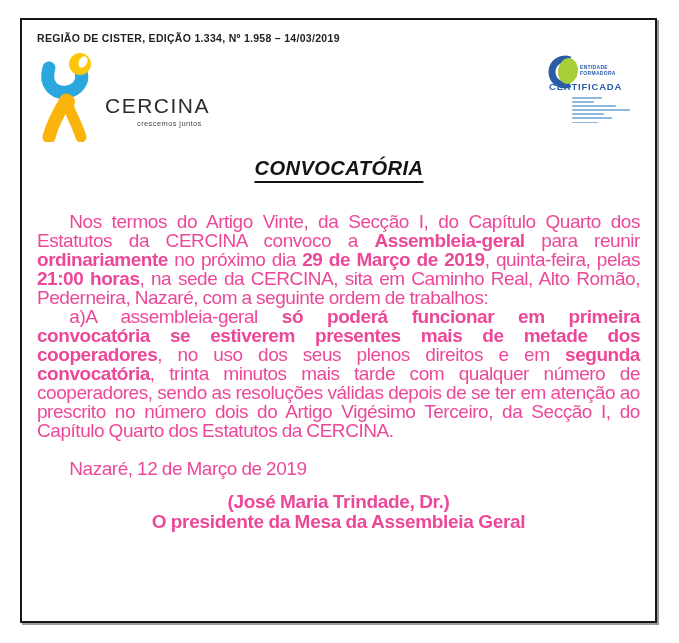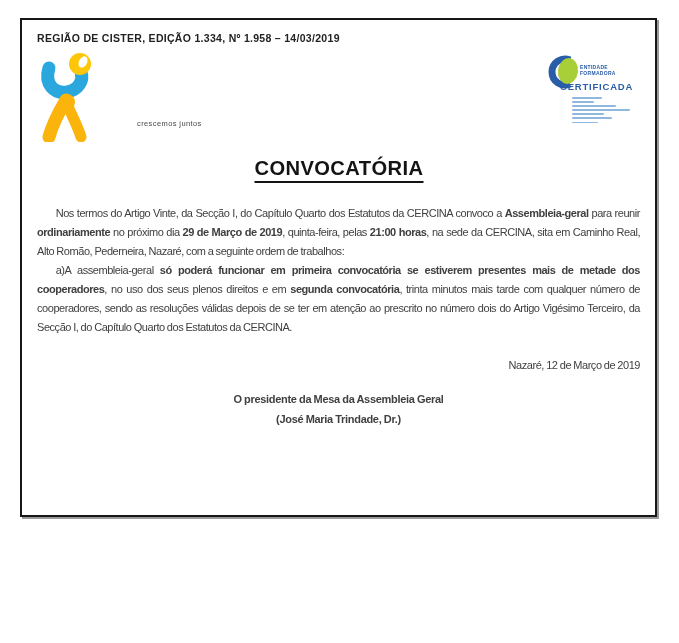--- a/index.html
+++ b/index.html
@@ -3,21 +3,21 @@
 <meta charset="utf-8">
 <style>
   html,body { margin:0; padding:0; background:#ffffff; }
   body {
     width:679px; height:643px; position:relative;
     font-family:"Liberation Sans","DejaVu Sans",sans-serif;
     color:#1b1b1b;
   }
   .sheet {
     position:absolute; left:20px; top:18px;
-    width:637px; height:499px; box-sizing:border-box;
+    width:637px; height:605px; box-sizing:border-box;
     background:#fff; border:2px solid #161616;
     box-shadow:2px 2px 0 #9a9a9a;
     padding:10px 15px 0 15px;
     overflow:hidden;
   }
   .masthead {
     font-size:10.5px; font-weight:700; letter-spacing:0.3px;
     color:#222; margin-top:2px;
   }
   .logo-row {
@@ -33,45 +33,45 @@
   }
   .logo-tagline { font-size:7.5px; color:#4a4a4a; margin-top:3px; letter-spacing:0.4px;padding-left:32px; }
   .stamp { position:relative; width:104px; height:78px; margin-top:2px; }
   .stamp svg { position:absolute; left:8px; top:0; }
   .stamp-top {
     position:absolute; left:44px; top:11px;
     font-size:5px; line-height:5.5px; color:#2a5da8; letter-spacing:0.3px;
     font-weight:700;
   }
   .stamp-main {
-    position:absolute; left:24px; top:27px;
+    position:absolute; left:13px; top:27px;
     font-size:9.5px; font-weight:700; color:#2a5da8; letter-spacing:0.8px;
   }
   .stamp-lines {
     position:absolute; left:36px; top:43px;
     display:flex; flex-direction:column; gap:2.5px;
   }
   .stamp-lines i { display:block; height:1.6px; background:#8fb8df; border-radius:1px; }
-  .doc-title-wrap { text-align:center; margin-top:14px; }
+  .doc-title-wrap { text-align:center; margin-top:14px;font-style:italic; }
   .doc-title {
     display:inline-block;
     font-size:21px; font-weight:800; letter-spacing:0.4px; color:#141414;
     border-bottom:2px solid #141414; padding-bottom:1px;
     transform:scaleX(0.96);
   }
   .body-text {
-    margin-top:21px;
-    font-size:11px; line-height:19px;
+    margin-top:29px;
+    font-size:19px; line-height:19px;
     letter-spacing:-0.45px; word-spacing:-0.4px;
-    text-align:justify; color:#404040;
+    text-align:justify; color:#ec4899;
   }
   .para { margin:0; text-indent:1.7em; }
   .para b { font-weight:700; }
   .notes-heading { margin:0; margin-top:19px; text-indent:1.7em; font-weight:700; }
-  .date-line { margin:0; margin-top:19px; text-indent:1.7em; text-align:right; }
+  .date-line { margin:0; margin-top:19px; text-indent:1.7em; text-align:left; }
   .signature { margin-top:14px; text-align:center; font-weight:700; line-height:20px; }
   .signature div { letter-spacing:-0.3px; }
 </style>
 </head>
 <body>
 
 <div class="sheet">
 
   <div class="masthead">REGIÃO DE CISTER, EDIÇÃO 1.334, Nº 1.958 – 14/03/2019</div>
 
@@ -81,20 +81,21 @@
         <svg width="62" height="90" viewBox="0 0 62 90" xmlns="http://www.w3.org/2000/svg">
           <path d="M12 16 C7 32 17 42 30 40 C41 38 47 29 44 20" fill="none" stroke="#2aa7dd" stroke-width="13" stroke-linecap="round"></path>
           <circle cx="43" cy="12" r="11" fill="#fdc608"></circle>
           <ellipse cx="46" cy="10" rx="4" ry="6" fill="#ffffff" transform="rotate(28 46 10)"></ellipse>
           <circle cx="30" cy="50" r="8" fill="#fbb40b"></circle>
           <path d="M29 48 C23 58 16 70 12 85" fill="none" stroke="#fbb40b" stroke-width="13" stroke-linecap="round"></path>
           <path d="M31 54 C35 64 41 75 44 85" fill="none" stroke="#fbb40b" stroke-width="11" stroke-linecap="round"></path>
         </svg>
       </span>
       <span class="logo-textblock">
+        <div class="logo-name">CERCINA</div>
         <div class="logo-tagline">crescemos juntos</div>
       </span>
     </div>
 
     <div class="stamp">
       <span>
         <svg width="42" height="38" viewBox="0 0 42 38" xmlns="http://www.w3.org/2000/svg">
           <path d="M26 6 A13 13 0 1 0 26 30" fill="none" stroke="#2a5da8" stroke-width="7" stroke-linecap="butt"></path>
           <ellipse cx="24" cy="17" rx="10" ry="13" fill="#a8ce38" transform="rotate(8 24 17)"></ellipse>
         </svg>
@@ -121,18 +122,18 @@
   </div>
 
   <div class="body-text">
     <p class="para">Nos termos do Artigo Vinte, da Secção I, do Capítulo Quarto dos Estatutos da CERCINA convoco a <b>Assembleia-geral</b> para reunir <b>ordinariamente</b> no próximo dia <b>29 de Março de 2019</b>, quinta-feira, pelas <b>21:00 horas</b>, na sede da CERCINA, sita em Caminho Real, Alto Romão, Pederneira, Nazaré, com a seguinte ordem de trabalhos:</p>
 
     <p class="para">a)A assembleia-geral <b>só poderá funcionar em primeira convocatória se estiverem presentes mais de metade dos cooperadores</b>, no uso dos seus plenos direitos e em <b>segunda convocatória</b>, trinta minutos mais tarde com qualquer número de cooperadores, sendo as resoluções válidas depois de se ter em atenção ao prescrito no número dois do Artigo Vigésimo Terceiro, da Secção I, do Capítulo Quarto dos Estatutos da CERCINA.</p>
 
     <p class="date-line">Nazaré, 12 de Março de 2019</p>
 
     <div class="signature">
+      <div>(José Maria Trindade, Dr.)</div>
       <div>O presidente da Mesa da Assembleia Geral</div>
-      <div>(José Maria Trindade, Dr.)</div>
     </div>
   </div>
 
 </div>
 
 </body></html>

